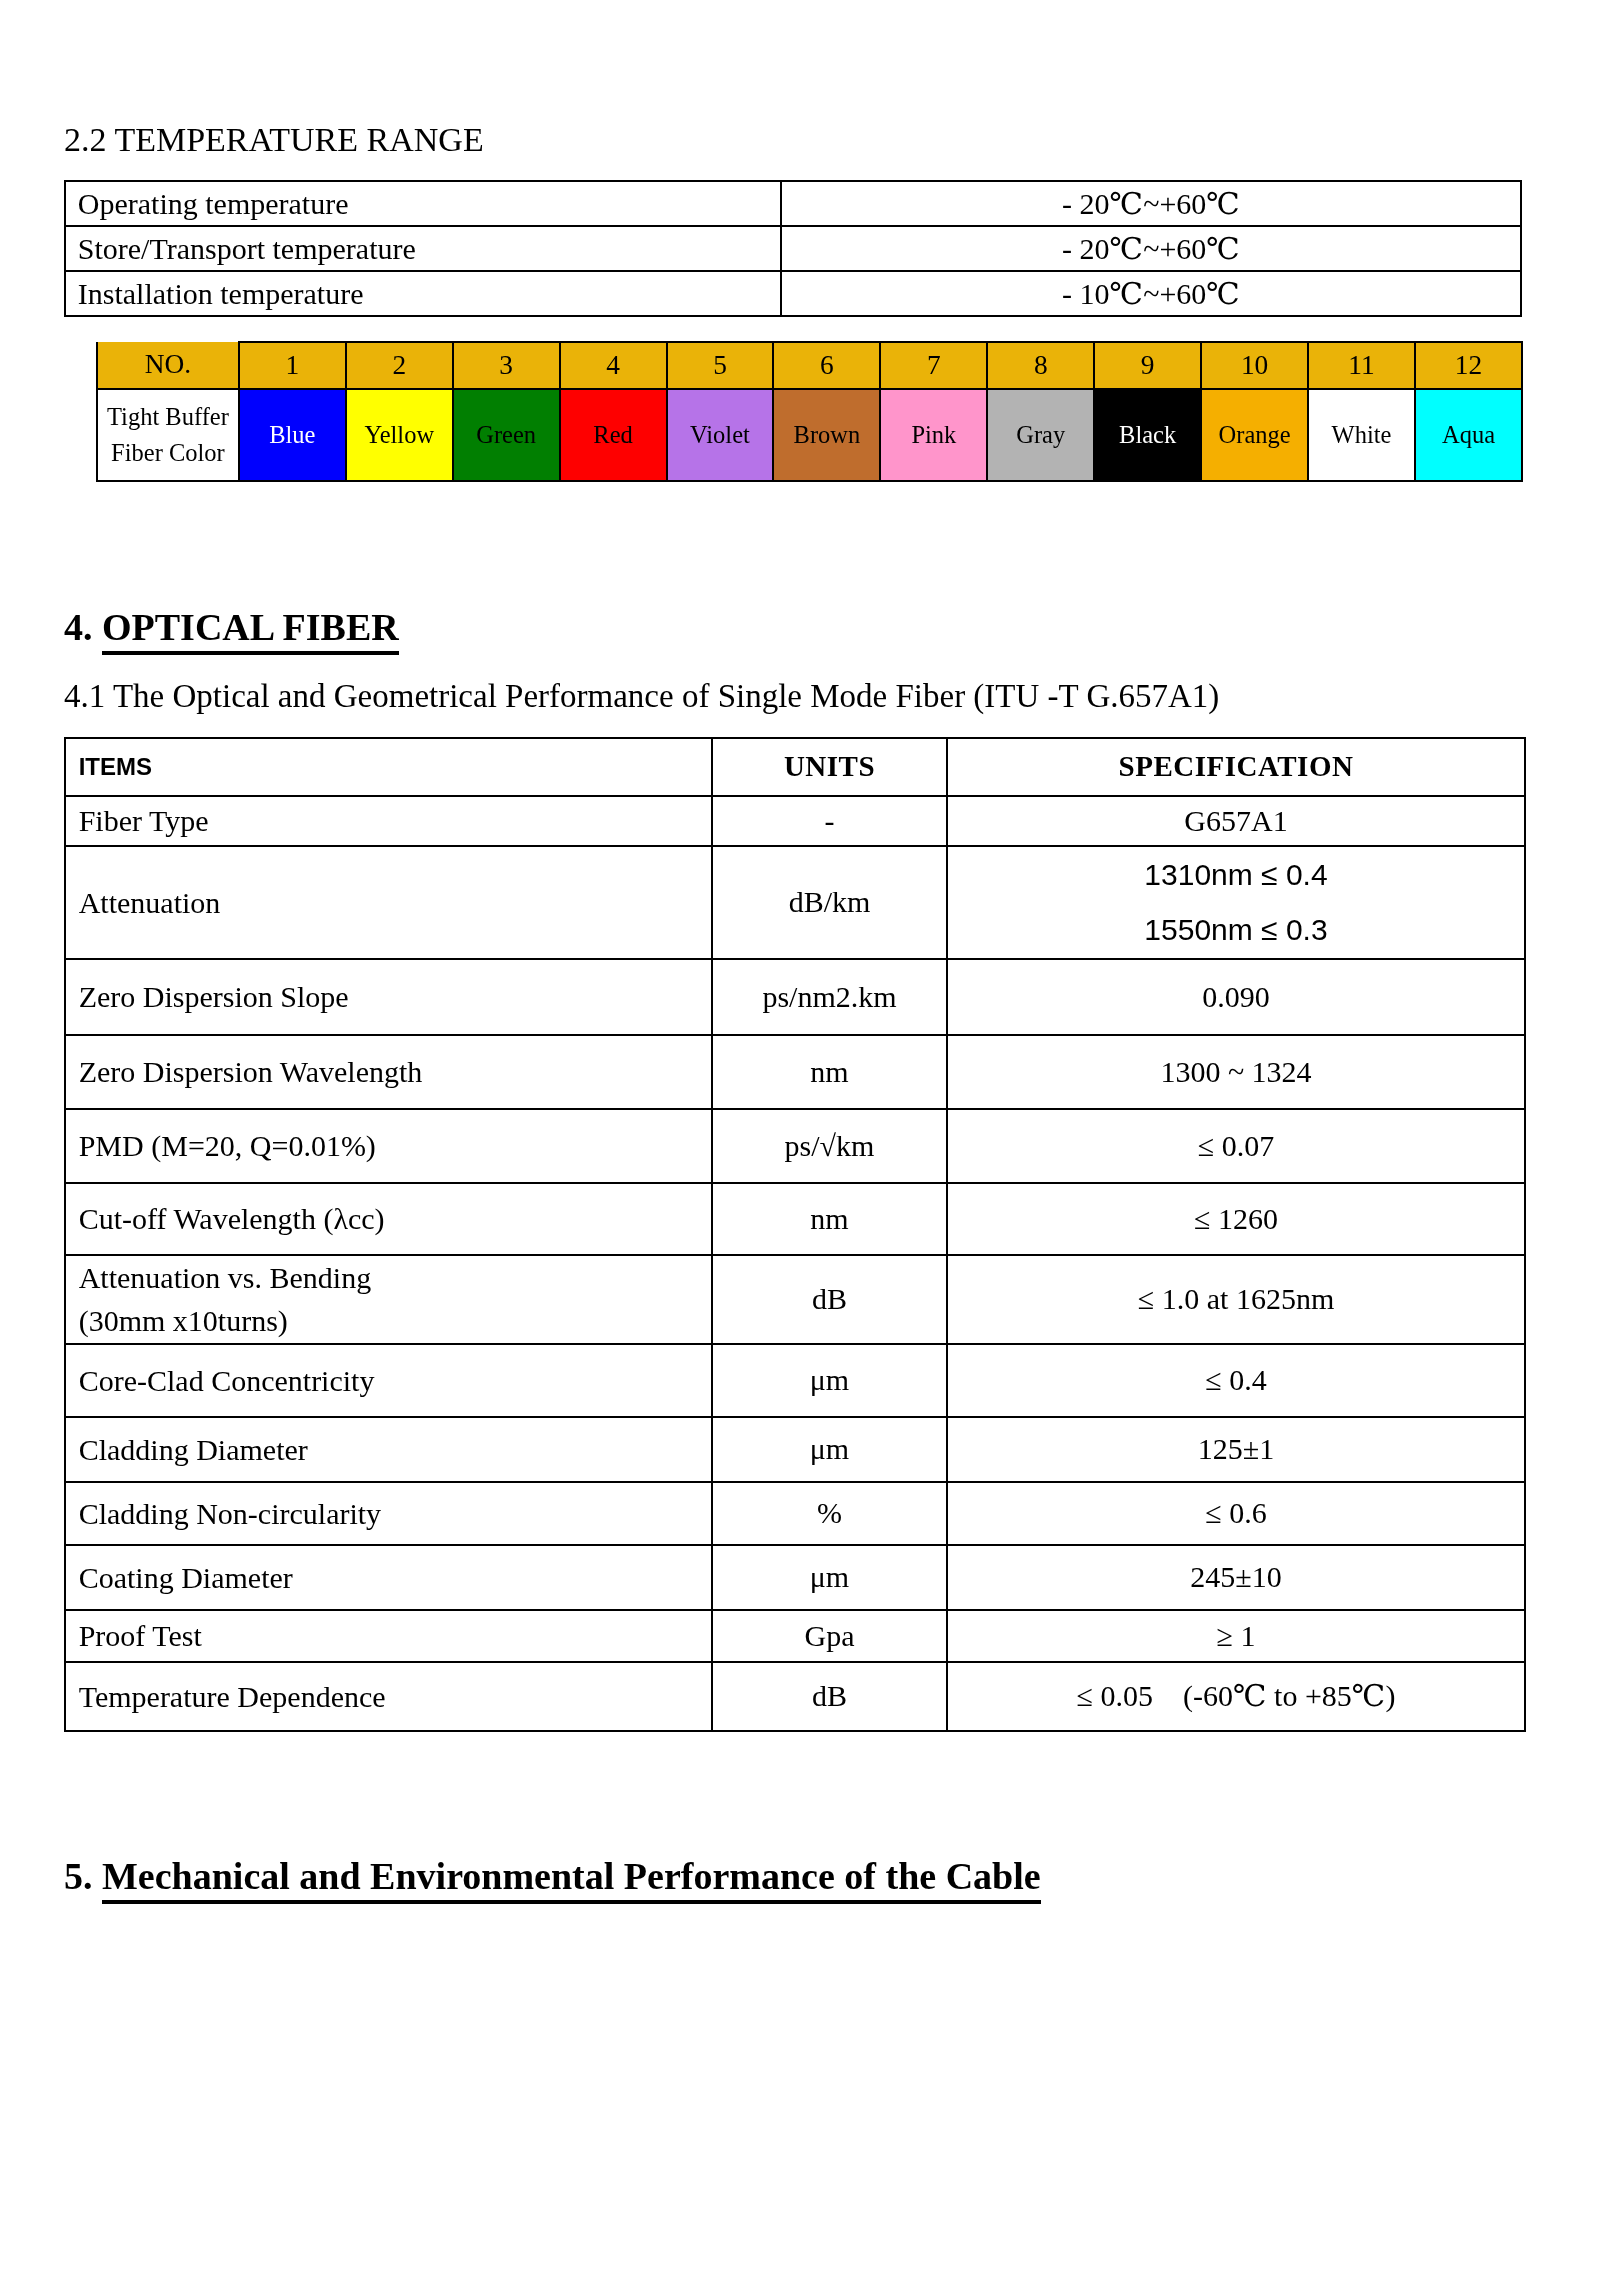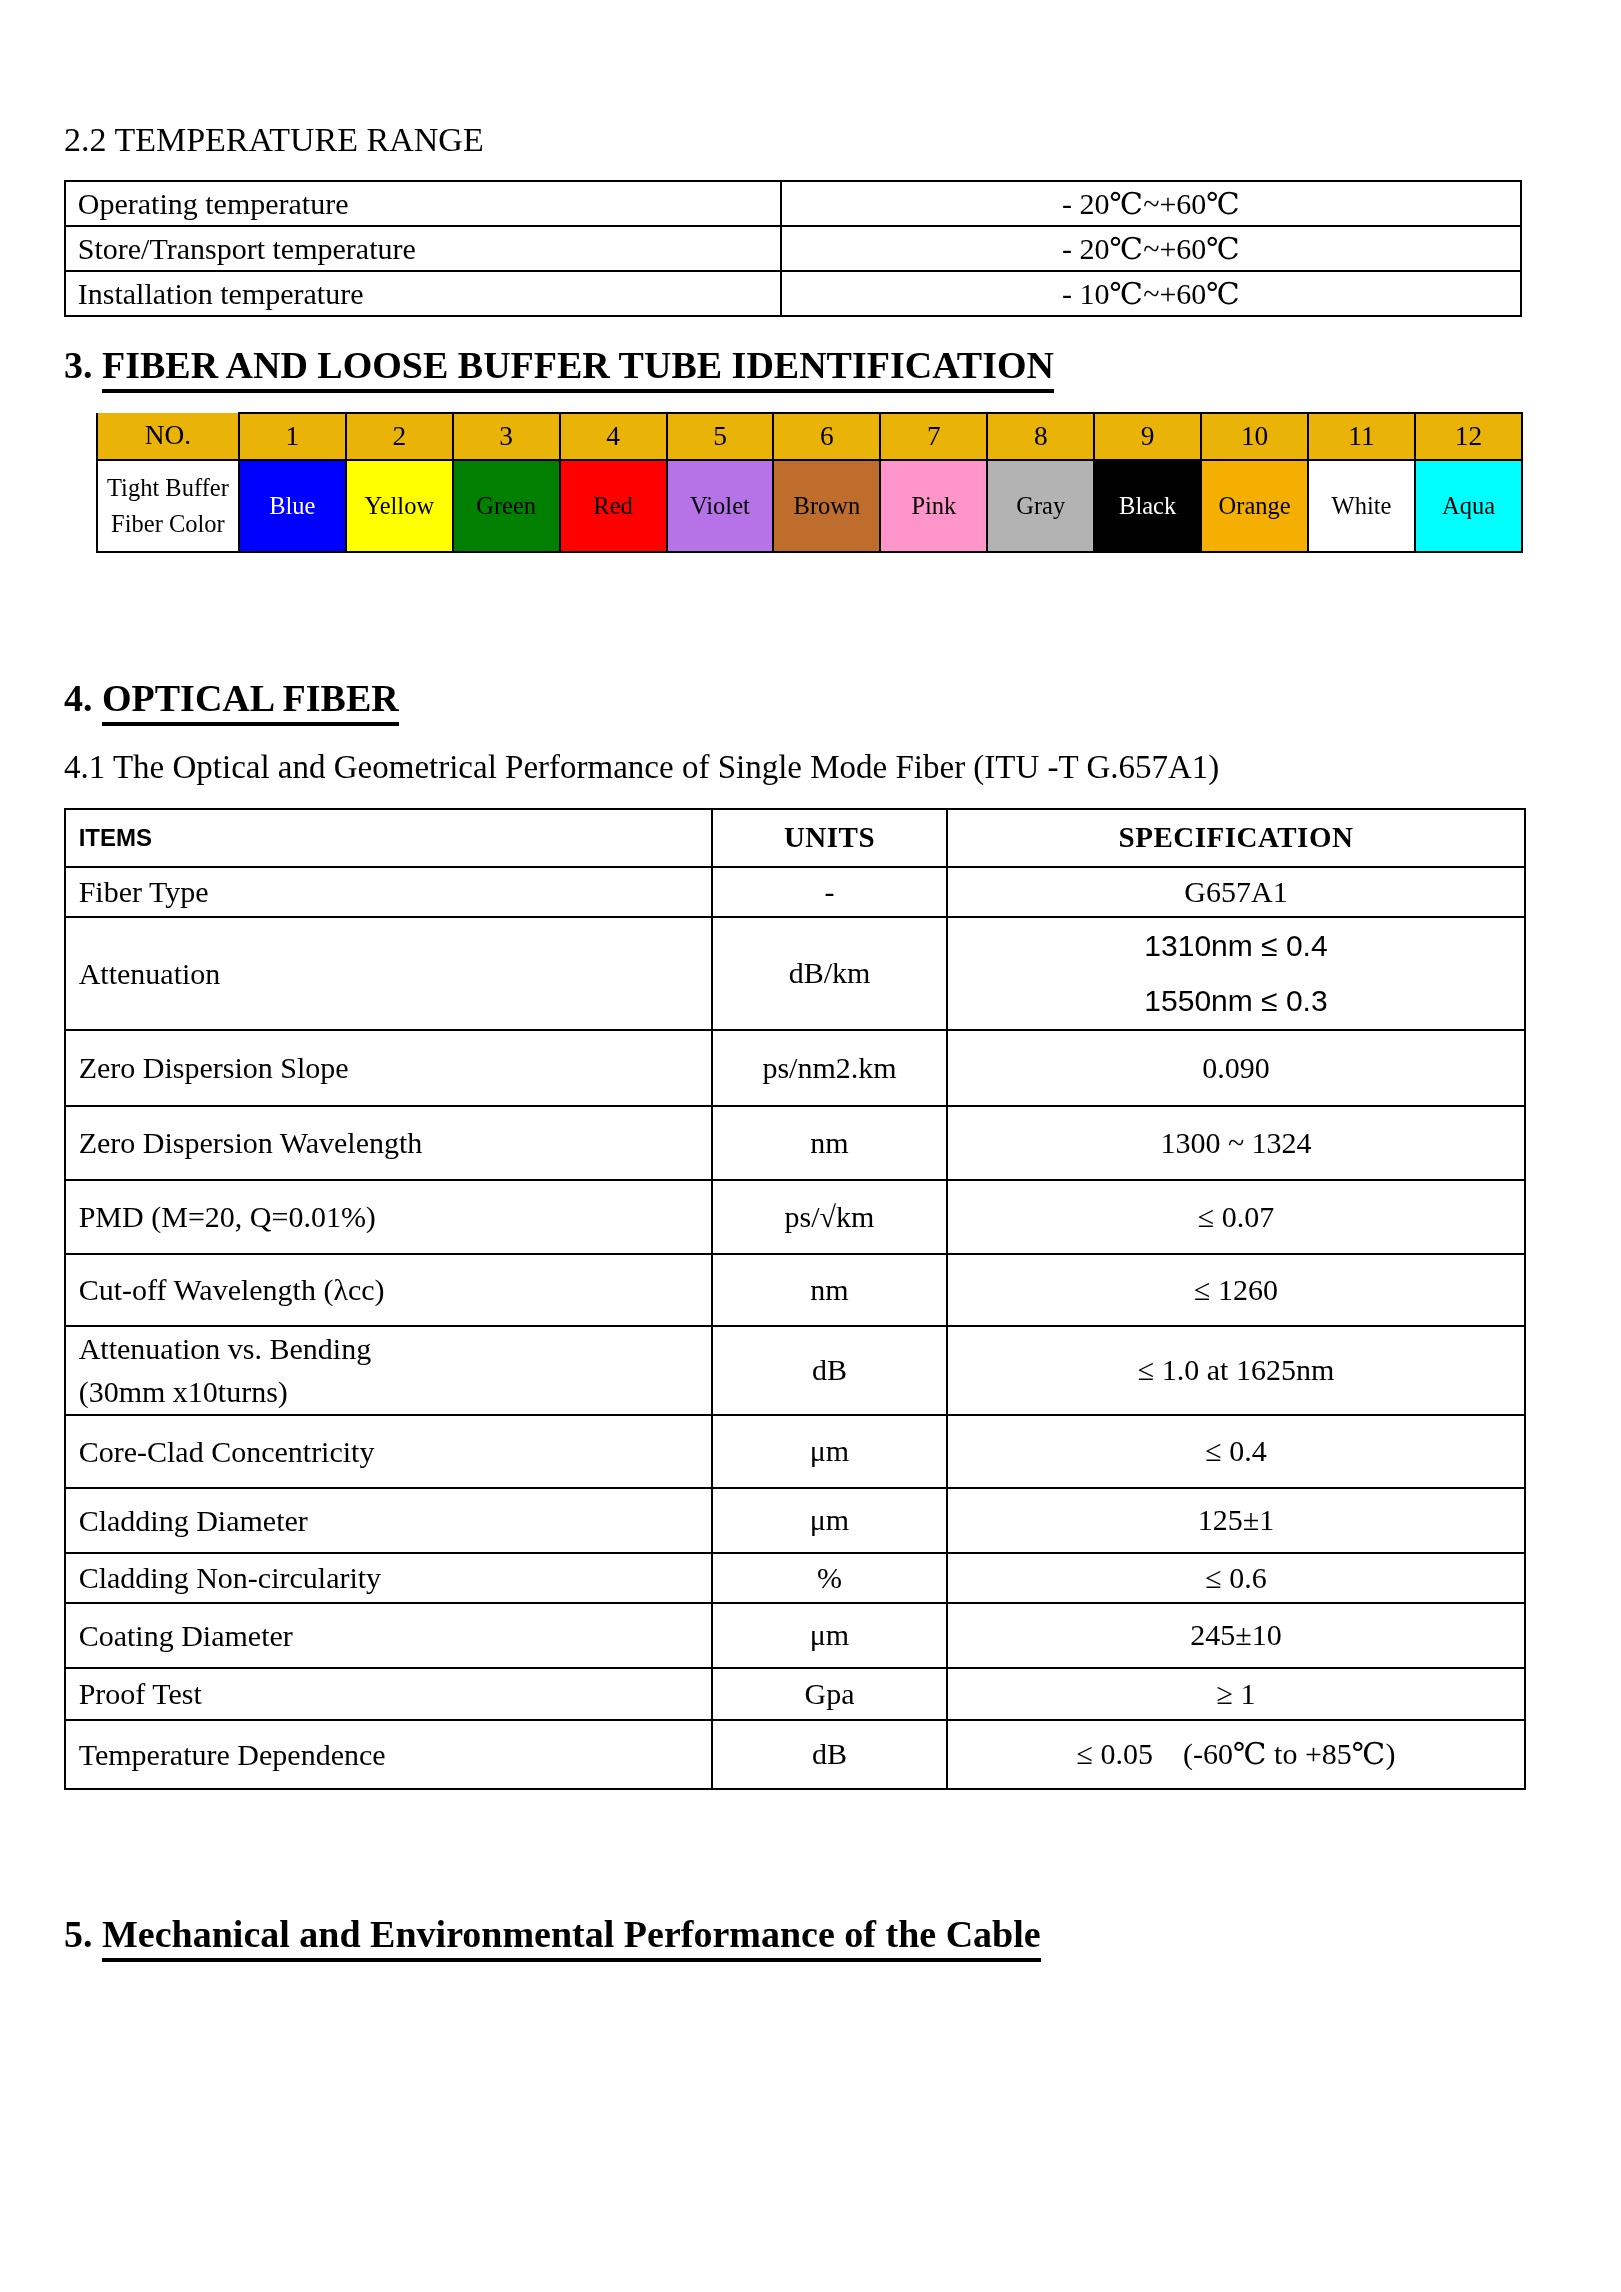--- a/index.html
+++ b/index.html
@@ -50,21 +50,21 @@
   .fiber-table .c-item { text-align: left; padding-left: 12.7px; line-height: 1.45; }
   .fiber-table .c-unit, .fiber-table .c-spec { text-align: center; }
   .fiber-table tr.hdr { height: 58px; }
   .fiber-table tr.hdr td { border-bottom: 2.9px solid #000; }
   .fiber-table .hd-items { font-family: "Liberation Sans", "DejaVu Sans", sans-serif; font-weight: bold; font-size: 24px; text-align: left; padding-left: 12.7px; }
   .fiber-table .hd-units, .fiber-table .hd-spec { font-weight: bold; font-size: 29px; text-align: center; letter-spacing: 0.5px; }
   .spec-sans { font-family: Liberation Sans, sans-serif; font-size: 29px; line-height: 1.85; }
   tr.r0  { height: 50px; }  tr.r1  { height: 85px; }  tr.r2  { height: 139px; }
   tr.r3  { height: 76px; }  tr.r4  { height: 74px; }  tr.r5  { height: 74px; }
   tr.r6  { height: 72px; }  tr.r7  { height: 88px; }  tr.r8  { height: 73px; }
-  tr.r9  { height: 65px; }  tr.r10 { height: 50px; }  tr.r11 { height: 65px; }
+  tr.r9  { height: 65px; }  tr.r10 { height: 63px; }  tr.r11 { height: 65px; }
   tr.r12 { height: 52px; }  tr.r13 { height: 69px; }
 </style>
 </head>
 <body>
 
 <div class="page">
   <div class="content">
 
     <h2 class="h-plain">2.2 TEMPERATURE RANGE</h2>
 
@@ -78,21 +78,20 @@
         <td class="t-label">Store/Transport temperature</td>
         <td class="t-value">- 20℃~+60℃</td>
       </tr>
       <tr>
         <td class="t-label">Installation temperature</td>
         <td class="t-value">- 10℃~+60℃</td>
       </tr>
     </tbody>
       </table>
 
-    <h1 class="h-big h3"><span>3.</span> <span class="ul">FIBER AND LOOSE BUFFER TUBE IDENTIFICATION</span></h1>
 
     <table class="color-table">
       <tbody>
           <tr class="num-row">
         <td class="lbl-col no-top">NO.</td>
         <td>1</td>
         <td>2</td>
         <td>3</td>
         <td>4</td>
         <td>5</td>

